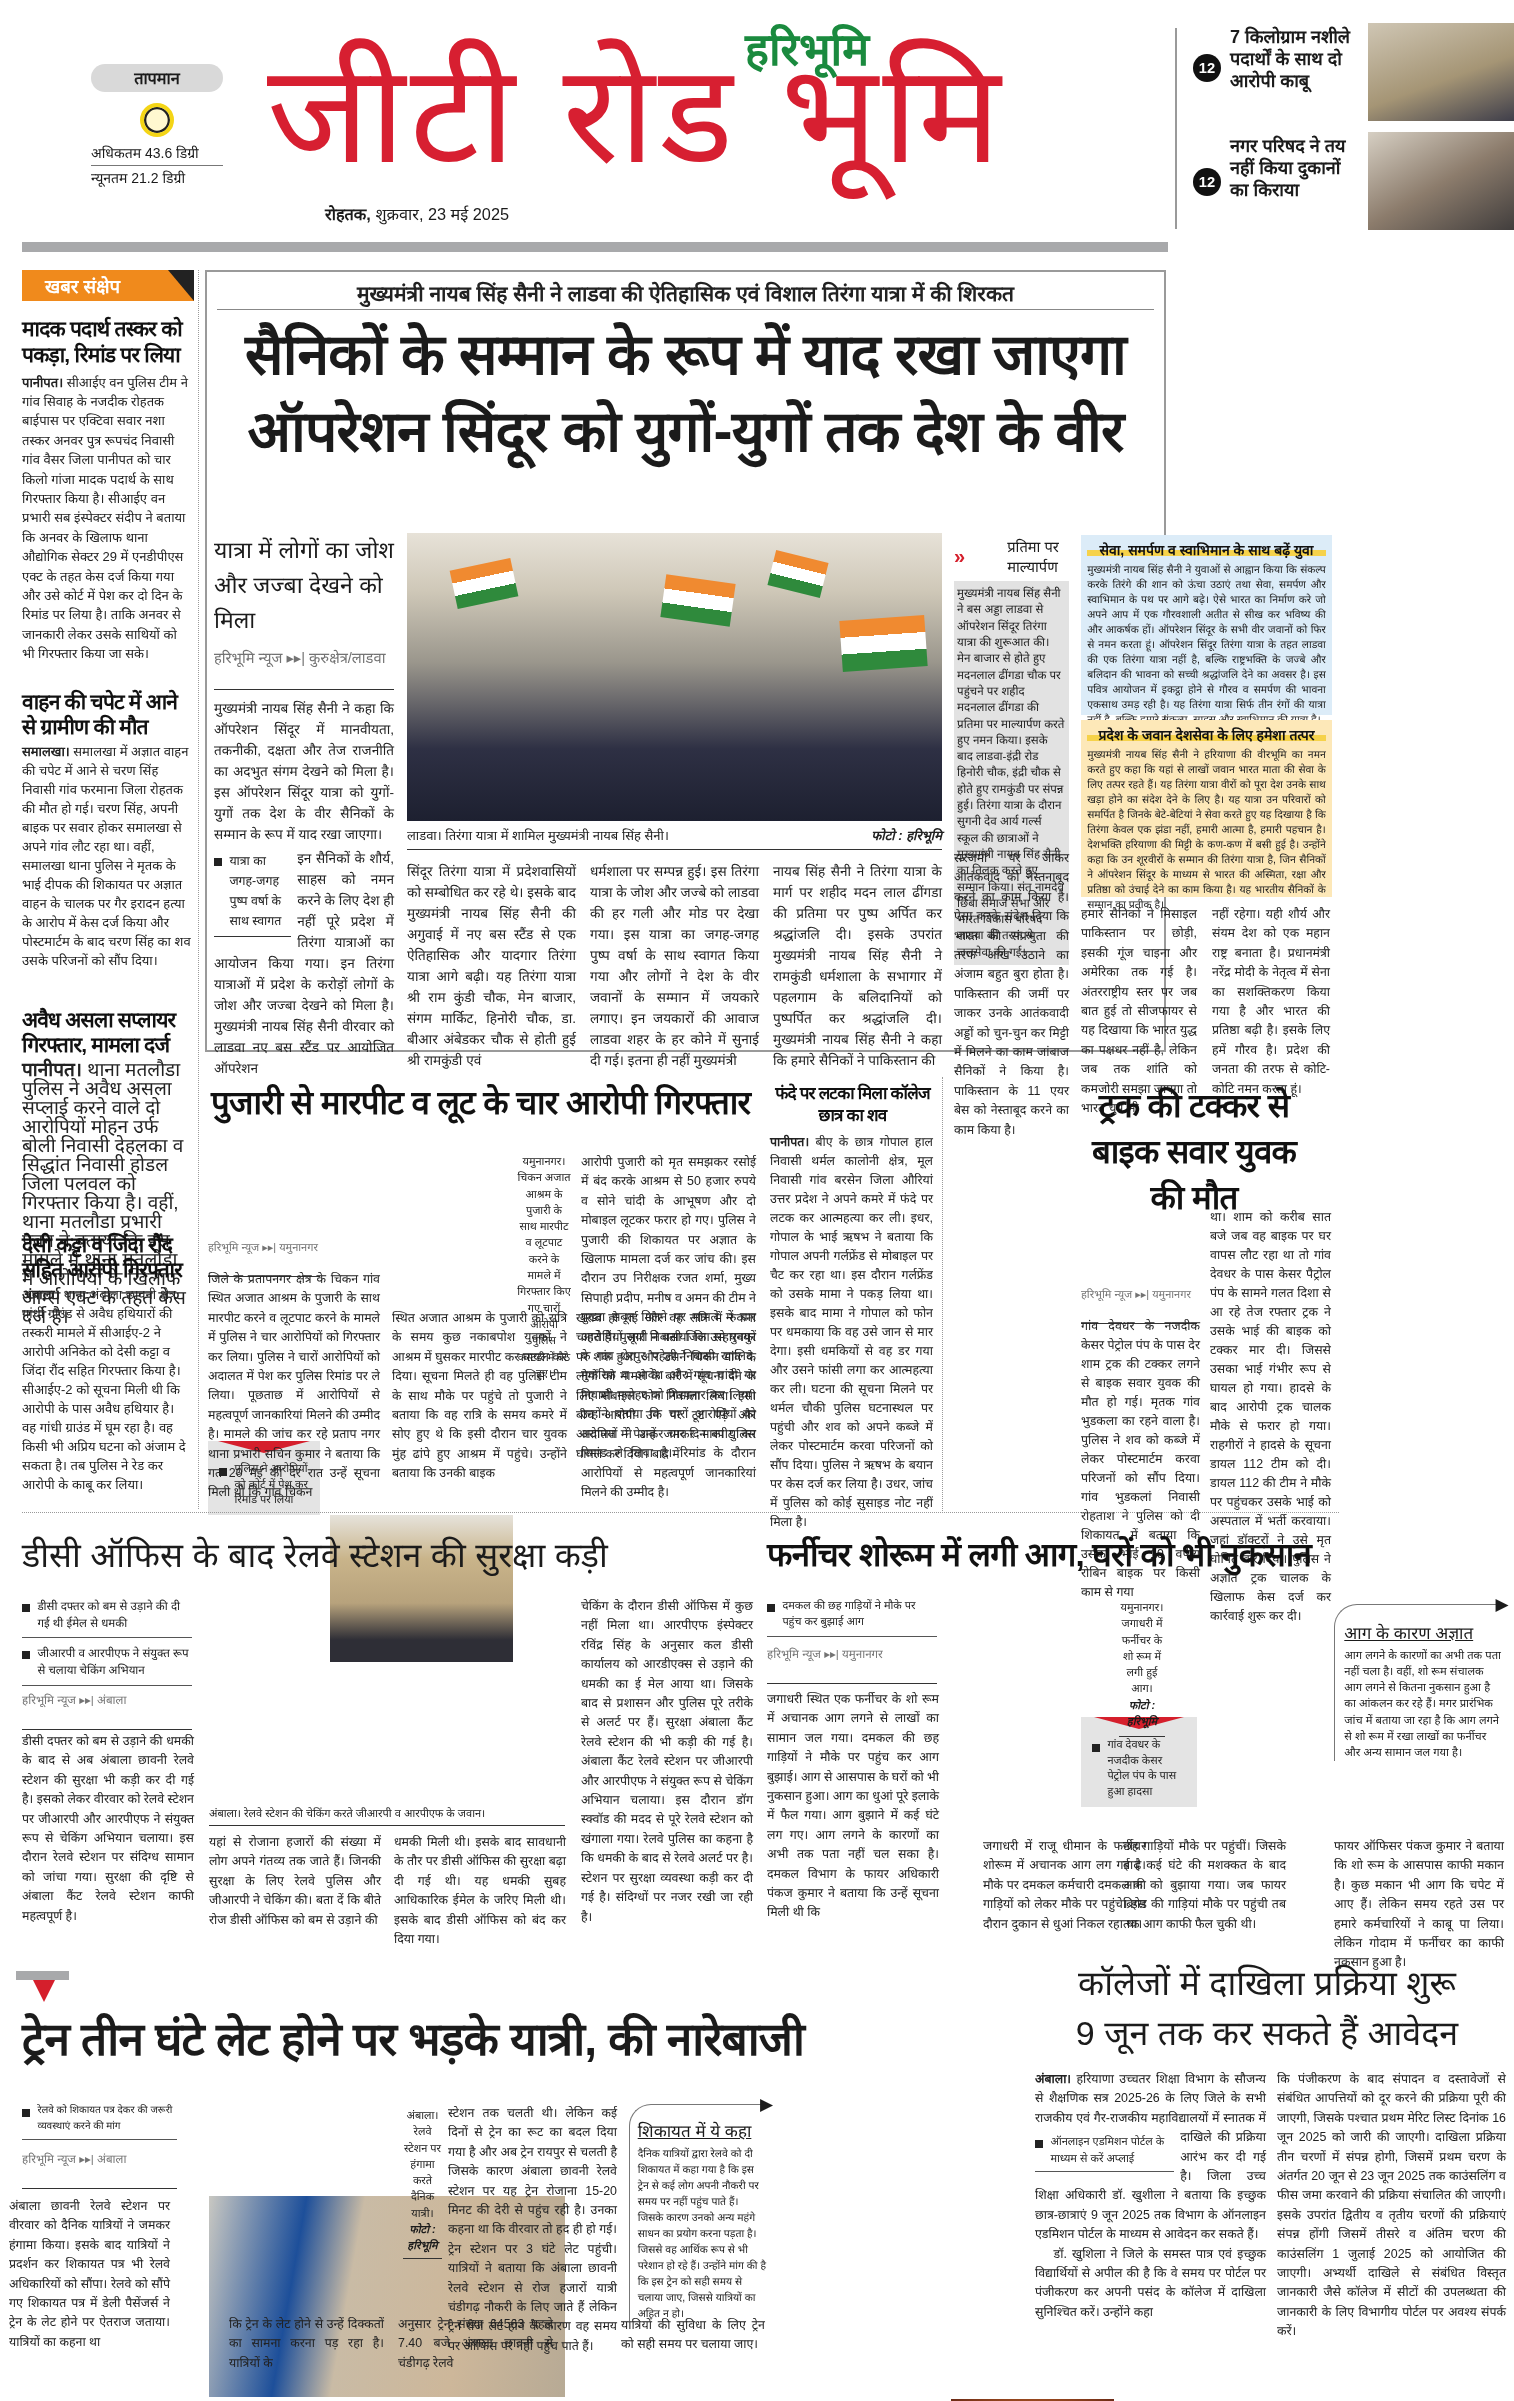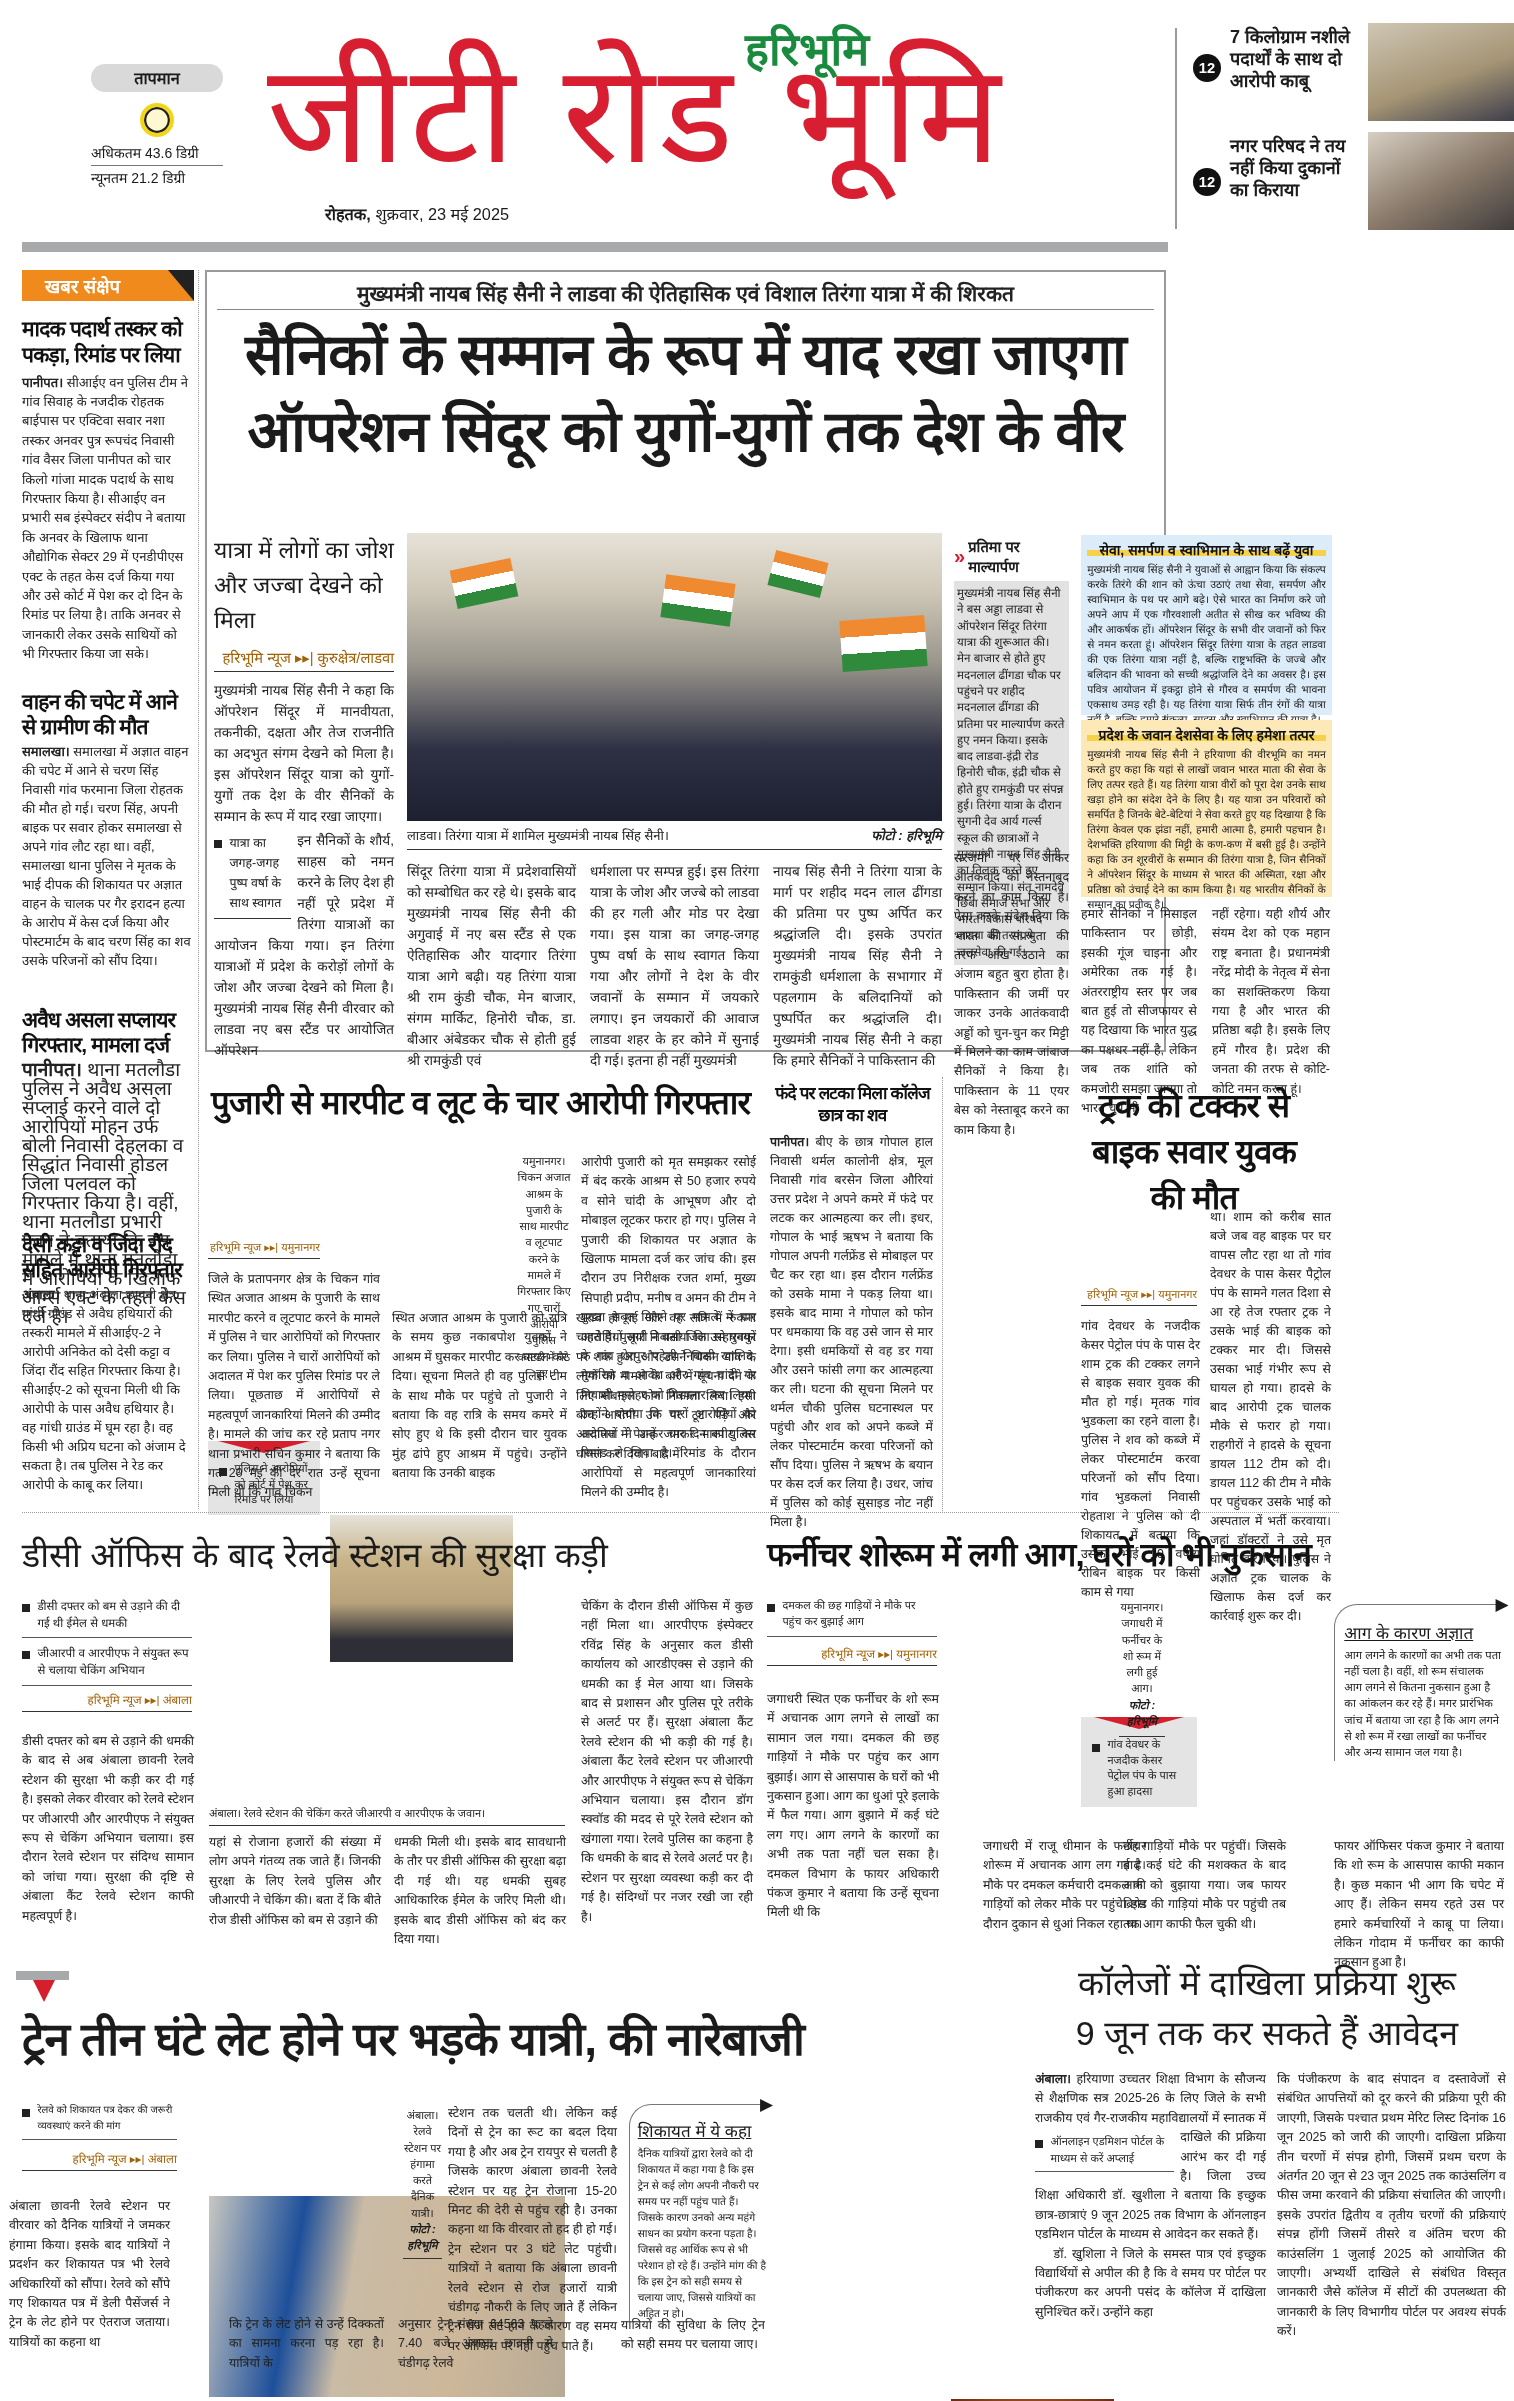--- a/index.html
+++ b/index.html
@@ -4,21 +4,21 @@
 <style>
 *{box-sizing:border-box;margin:0;padding:0}
 html,body{width:1514px;height:2401px;background:#fff;overflow:hidden}
 body{font-family:"Liberation Sans","DejaVu Sans",sans-serif;color:#1b1b1b;position:relative}
 .abs{position:absolute}
 .body-text{font-size:13.6px;line-height:21px;text-align:justify;color:#222}
 .body-text b{font-weight:700}
 .hl-black{font-weight:700;color:#111;letter-spacing:-0.8px}
 .photo{background:#8a8478;overflow:hidden;position:relative}
 .caption{font-size:13px;color:#222}
-.byline{font-size:14.7px;color:#a16207;text-align:right;border-bottom:1.5px solid #333;padding-bottom:4px}
+.byline{font-size:14.7px;color:#737373;text-align:left;border-bottom:1.5px solid #333;padding-bottom:22px}
 .bullet-box{background:#e4e4e4;padding:7.7px 11px;font-size:14px;line-height:20px;position:relative}
 .bullet-box .chev{position:absolute;left:50%;top:0;transform:translateX(-50%);width:0;height:0;border-left:62px solid transparent;border-right:62px solid transparent;border-top:18.6px solid #d51f2c}
 .bullet{display:flex;gap:7.7px;align-items:flex-start}
 .bullet::before{content:"";display:inline-block;min-width:7.7px;height:7.7px;background:#222;margin-top:7px}
 .vrule{position:absolute;border-left:1.5px dotted #9a9a9a}
 .hrule{position:absolute;border-top:1.5px solid #333}
 .col{position:absolute}
 </style>
 </head>
 <body>
@@ -109,21 +109,21 @@
   <span class="caption" style="font-style:italic;font-weight:700;">फोटो : हरिभूमि</span>
 </div>
 
 <div class="col body-text" style="left:407px;top:861px;width:169px;">सिंदूर तिरंगा यात्रा में प्रदेशवासियों को सम्बोधित कर रहे थे। इसके बाद मुख्यमंत्री नायब सिंह सैनी की अगुवाई में नए बस स्टैंड से एक ऐतिहासिक और यादगार तिरंगा यात्रा आगे बढ़ी। यह तिरंगा यात्रा श्री राम कुंडी चौक, मेन बाजार, संगम मार्किट, हिनोरी चौक, डा. बीआर अंबेडकर चौक से होती हुई श्री रामकुंडी एवं</div>
 <div class="col body-text" style="left:590px;top:861px;width:169px;">धर्मशाला पर सम्पन्न हुई। इस तिरंगा यात्रा के जोश और जज्बे को लाडवा की हर गली और मोड पर देखा गया। इस यात्रा का जगह-जगह पुष्प वर्षा के साथ स्वागत किया गया और लोगों ने देश के वीर जवानों के सम्मान में जयकारे लगाए। इन जयकारों की आवाज लाडवा शहर के हर कोने में सुनाई दी गई। इतना ही नहीं मुख्यमंत्री</div>
 <div class="col body-text" style="left:773px;top:861px;width:169px;">नायब सिंह सैनी ने तिरंगा यात्रा के मार्ग पर शहीद मदन लाल ढींगडा की प्रतिमा पर पुष्प अर्पित कर श्रद्धांजलि दी। इसके उपरांत मुख्यमंत्री नायब सिंह सैनी ने रामकुंडी धर्मशाला के सभागार में पहलगाम के बलिदानियों को पुष्पर्पित कर श्रद्धांजलि दी। मुख्यमंत्री नायब सिंह सैनी ने कहा कि हमारे सैनिकों ने पाकिस्तान की</div>
 
 <div class="abs" style="left:954px;top:536px;width:115px;">
   <div style="display:flex;align-items:center;gap:3.1px;">
     <span style="color:#d51f2c;font-size:20px;font-weight:700;line-height:20px;">»</span>
-    <span style="font-size:14.7px;font-weight:700;">प्रतिमा पर माल्यार्पण</span>
+    <span style="font-size:14.7px;font-weight:400;margin-left:39px;">प्रतिमा पर माल्यार्पण</span>
   </div>
   <div style="background:#e2e2e2;margin-top:4.6px;padding:4.6px 3.1px;font-size:11.6px;line-height:16.3px;">मुख्यमंत्री नायब सिंह सैनी ने बस अड्डा लाडवा से ऑपरेशन सिंदूर तिरंगा यात्रा की शुरूआत की। मेन बाजार से होते हुए मदनलाल ढींगडा चौक पर पहुंचने पर शहीद मदनलाल ढींगडा की प्रतिमा पर माल्यार्पण करते हुए नमन किया। इसके बाद लाडवा-इंद्री रोड हिनोरी चौक, इंद्री चौक से होते हुए रामकुंडी पर संपन्न हुई। तिरंगा यात्रा के दौरान सुगनी देव आर्य गर्ल्स स्कूल की छात्राओं ने मुख्यमंत्री नायब सिंह सैनी का तिलक करते हुए सम्मान किया। संत नामदेव छिंबा समाज सभा और भारत विकास परिषद लाडवा की तरफ से जलसेवा की गई।</div>
 </div>
 <div class="col body-text" style="left:954px;top:849px;width:115px;font-size:12.4px;line-height:19.4px;">सरजमीं पर जाकर आतंकवाद को नेस्तनाबूद करने का काम किया है। ऐसा करके संदेश दिया कि भारत की संप्रभुता की तरफ आंख उठाने का अंजाम बहुत बुरा होता है। पाकिस्तान की जमीं पर जाकर उनके आतंकवादी अड्डों को चुन-चुन कर मिट्टी में मिलने का काम जांबाज सैनिकों ने किया है। पाकिस्तान के 11 एयर बेस को नेस्ताबूद करने का काम किया है।</div>
 
 <div class="abs" style="left:1081px;top:535px;width:251px;height:180px;background:#dcecf8;padding:4.6px 6.2px;">
   <div style="text-align:center;background:linear-gradient(transparent 55%,#f6d24a 55% 85%,transparent 85%);">
     <span style="font-size:14px;font-weight:700;color:#111;">सेवा, समर्पण व स्वाभिमान के साथ बढ़ें युवा</span>
   </div>
   <div style="font-size:10.5px;line-height:15px;margin-top:3.1px;text-align:justify;">मुख्यमंत्री नायब सिंह सैनी ने युवाओं से आह्वान किया कि संकल्प करके तिरंगे की शान को ऊंचा उठाएं तथा सेवा, समर्पण और स्वाभिमान के पथ पर आगे बढ़े। ऐसे भारत का निर्माण करे जो अपने आप में एक गौरवशाली अतीत से सीख कर भविष्य की और आकर्षक हों। ऑपरेशन सिंदूर के सभी वीर जवानों को फिर से नमन करता हूं। ऑपरेशन सिंदूर तिरंगा यात्रा के तहत लाडवा की एक तिरंगा यात्रा नहीं है, बल्कि राष्ट्रभक्ति के जज्बे और बलिदान की भावना को सच्ची श्रद्धांजलि देने का अवसर है। इस पवित्र आयोजन में इकट्ठा होने से गौरव व समर्पण की भावना एकसाथ उमड़ रही है। यह तिरंगा यात्रा सिर्फ तीन रंगों की यात्रा नहीं है, बल्कि हमारे संकल्प, साहस और स्वाभिमान की यात्रा है।</div>

